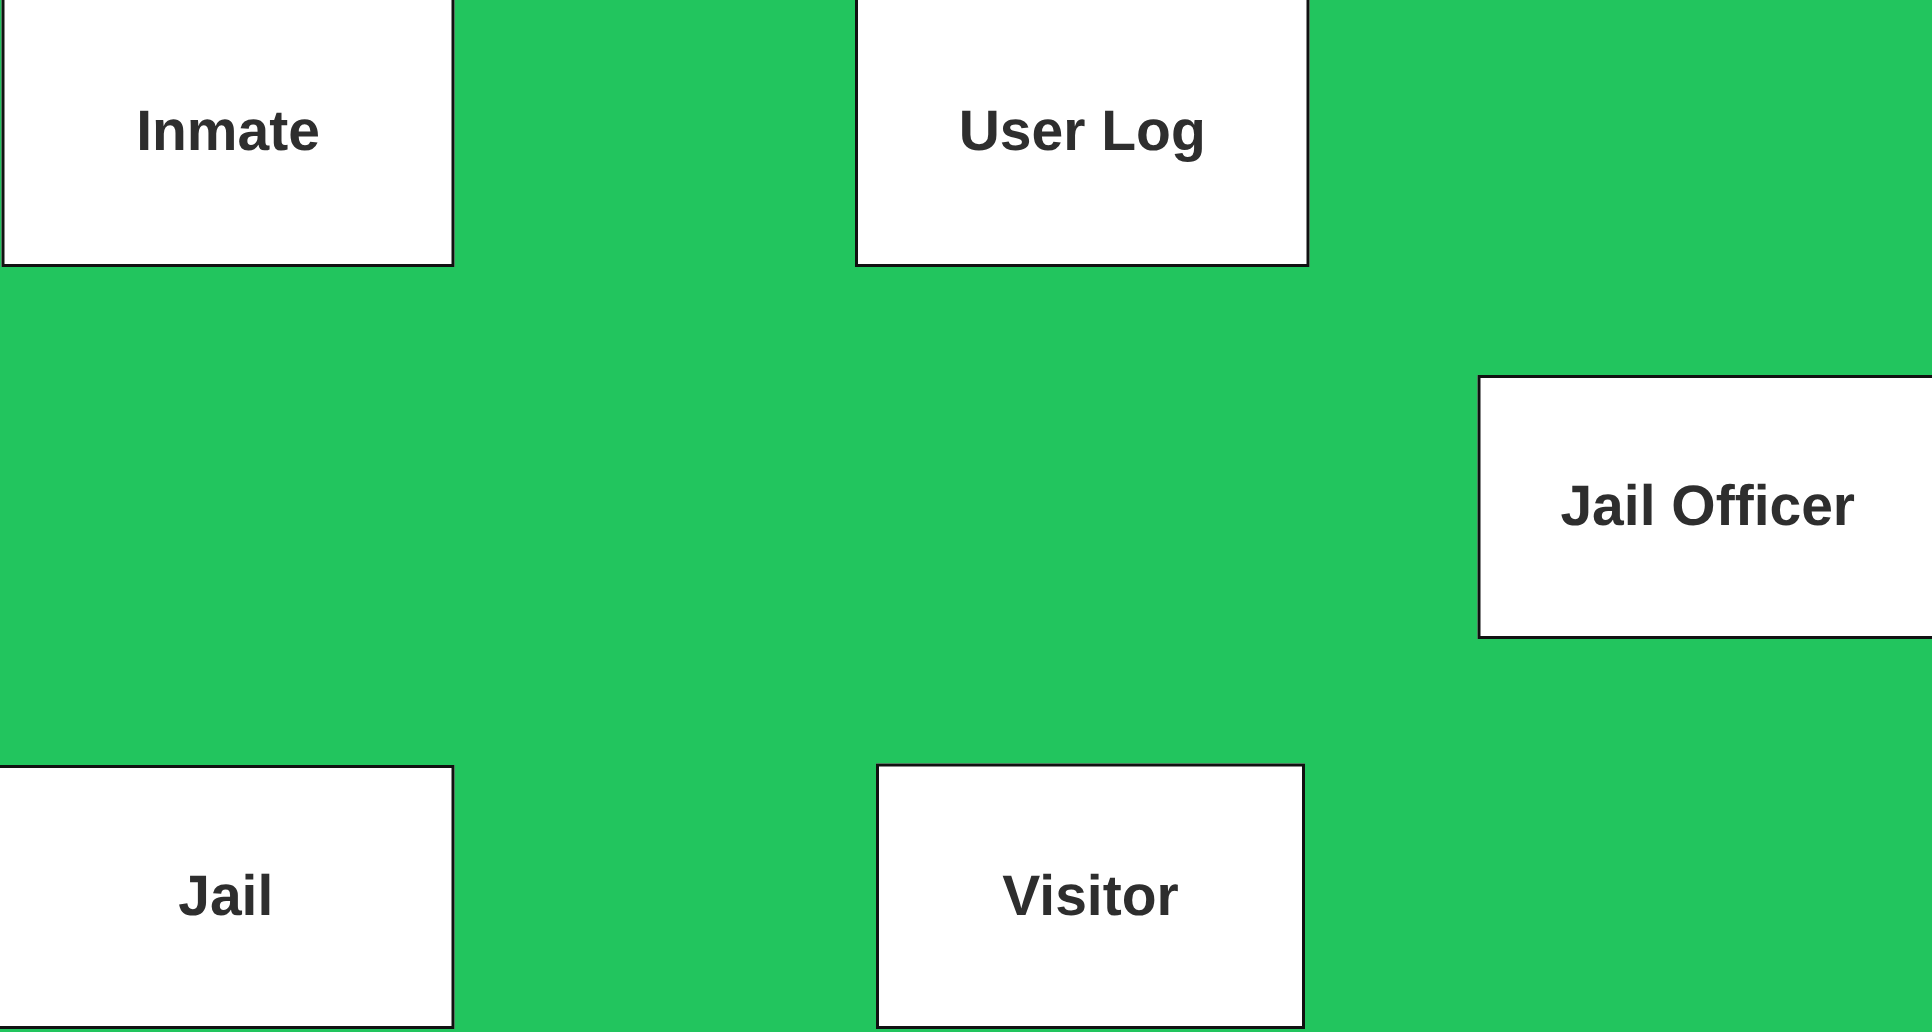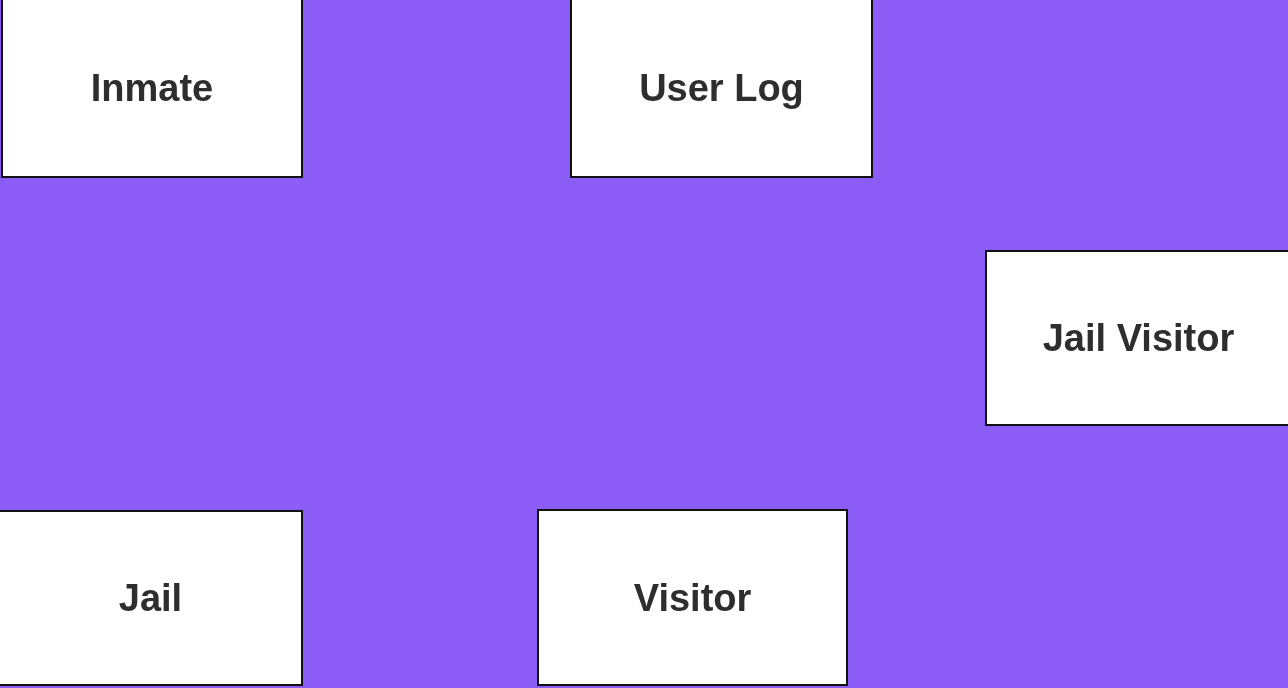--- a/index.html
+++ b/index.html
@@ -6,21 +6,21 @@
   html, body {
     margin: 0;
     padding: 0;
     background: #ffffff;
   }
   #canvas {
     position: relative;
     width: 1288px;
     height: 688px;
     overflow: hidden;
-    background: #8b5cf6;
+    background: #22c55e;
     font-family: "Liberation Sans", "DejaVu Sans", sans-serif;
   }
   .entity-box {
     position: absolute;
     box-sizing: border-box;
     background: #ffffff;
     border: 2px solid #111111;
     display: flex;
     align-items: center;
     justify-content: center;
@@ -42,24 +42,24 @@
 
   <div class="entity-box" style="left:1px; top:-2px; width:302px; height:180px;">
     <span class="entity-label">Inmate</span>
   </div>
 
   <div class="entity-box" style="left:570px; top:-2px; width:303px; height:180px;">
     <span class="entity-label">User Log</span>
   </div>
 
   <div class="entity-box" style="left:985px; top:250px; width:307px; height:176px;">
-    <span class="entity-label">Jail Visitor</span>
+    <span class="entity-label">Jail Officer</span>
   </div>
 
   <div class="entity-box" style="left:-2px; top:510px; width:305px; height:176px;">
     <span class="entity-label">Jail</span>
   </div>
 
-  <div class="entity-box" style="left:537px; top:509px; width:311px; height:177px;">
+  <div class="entity-box" style="left:584px; top:509px; width:286px; height:177px;">
     <span class="entity-label">Visitor</span>
   </div>
 
 </div>
 
 </body></html>

